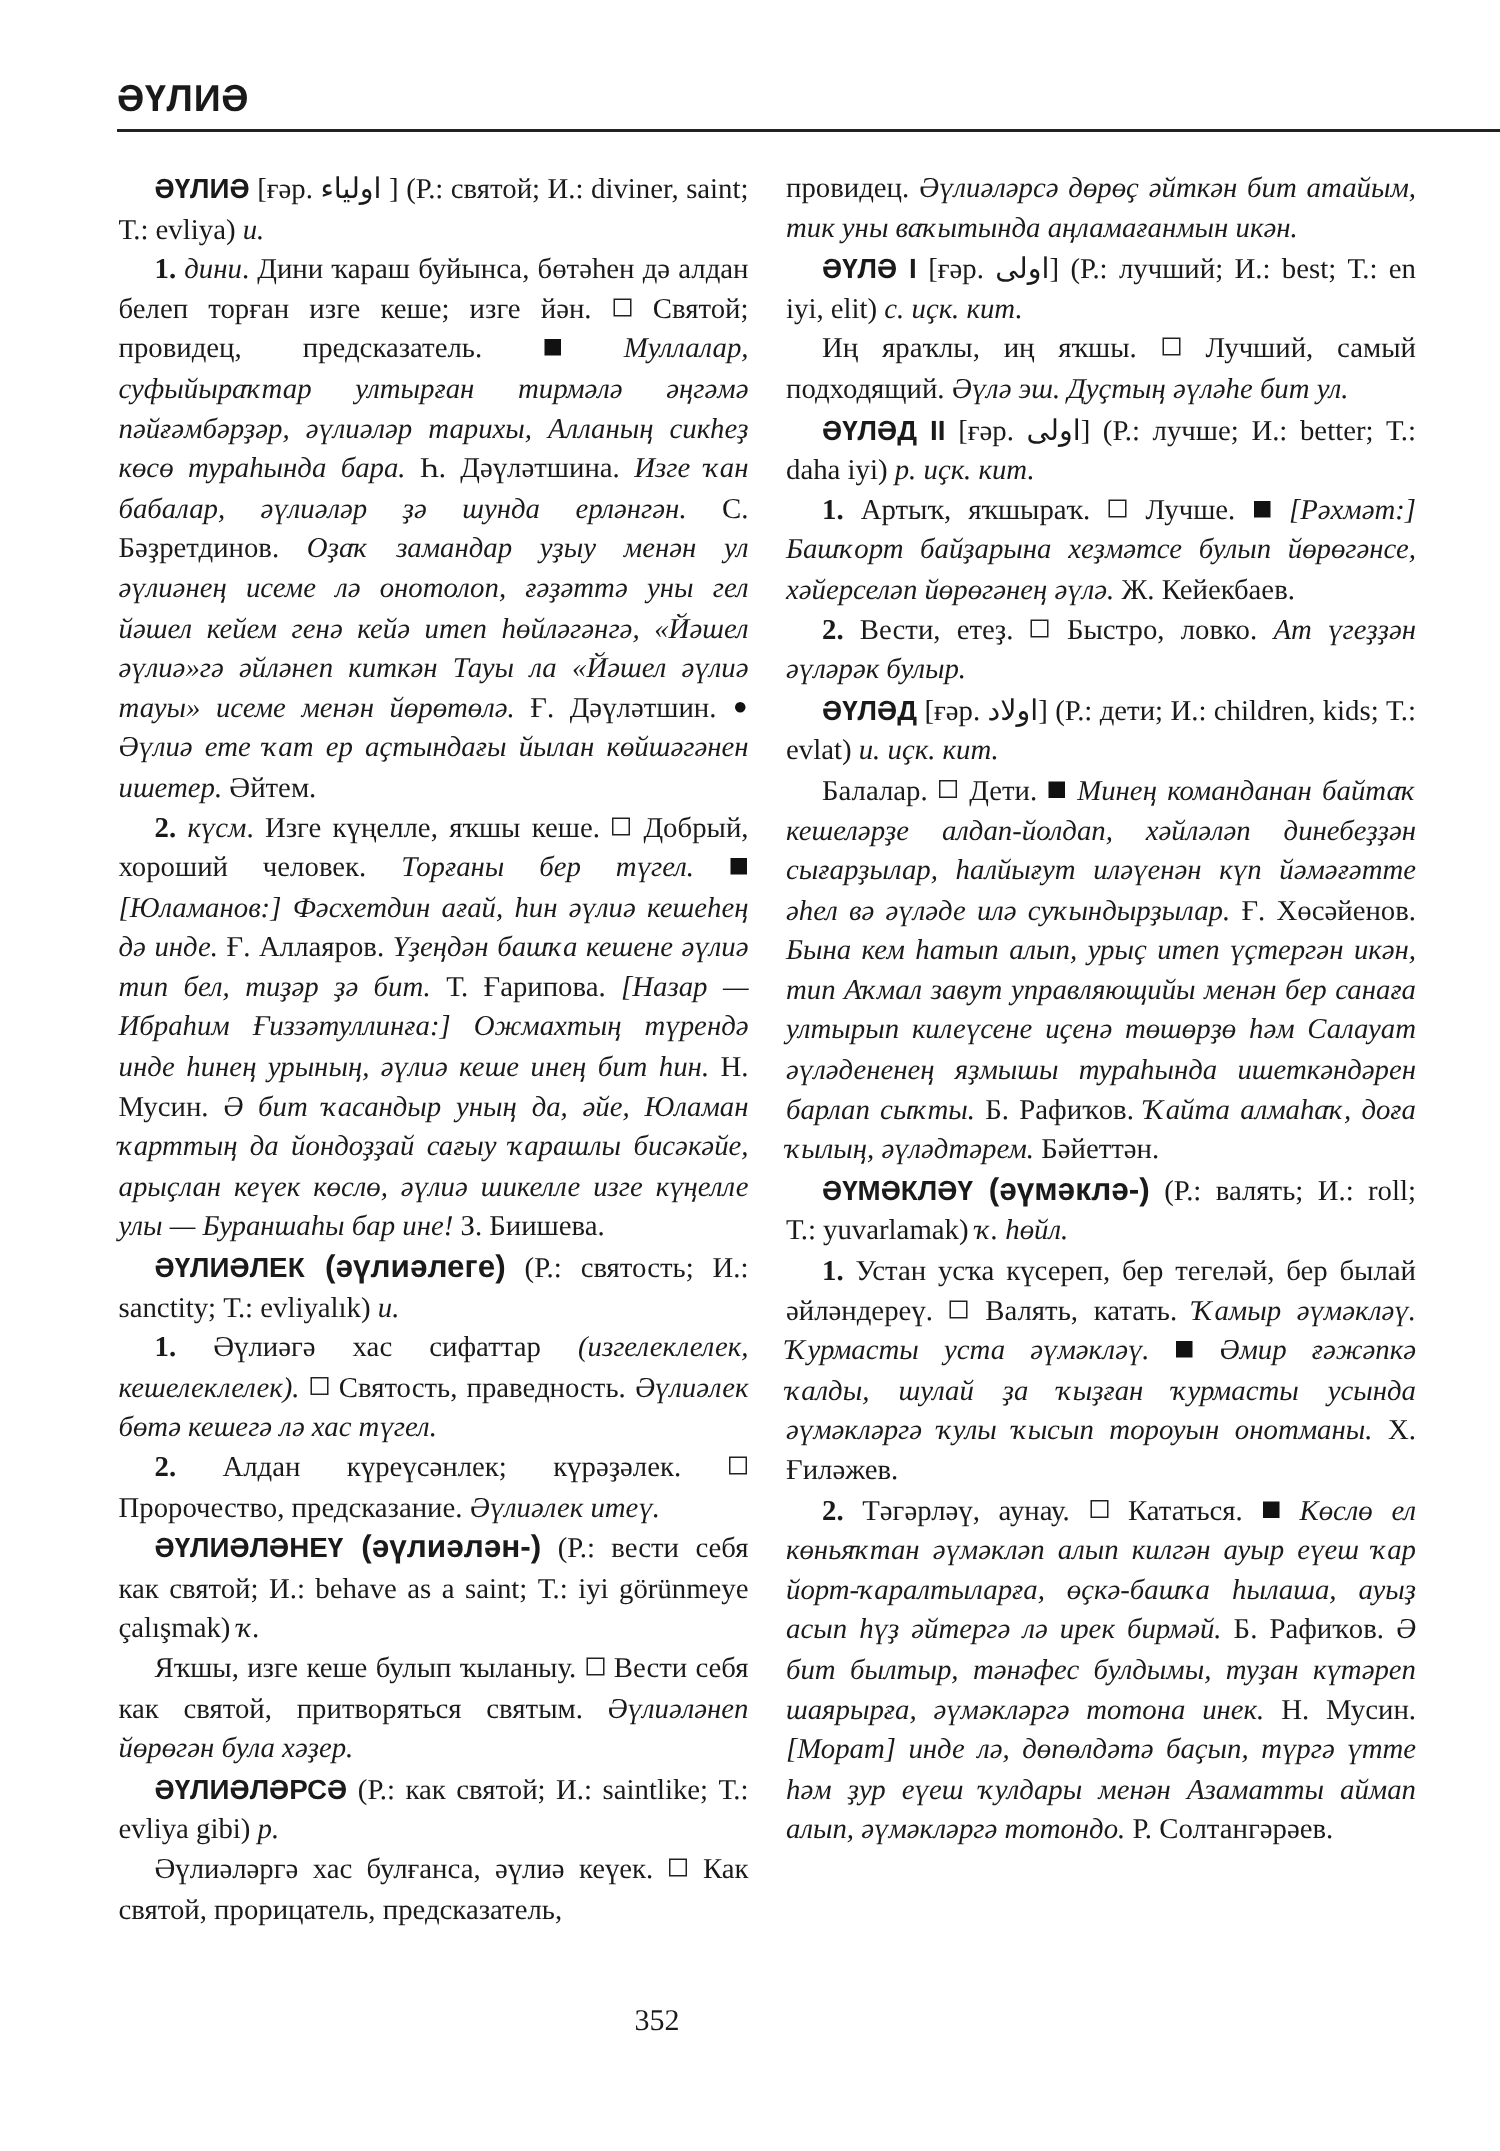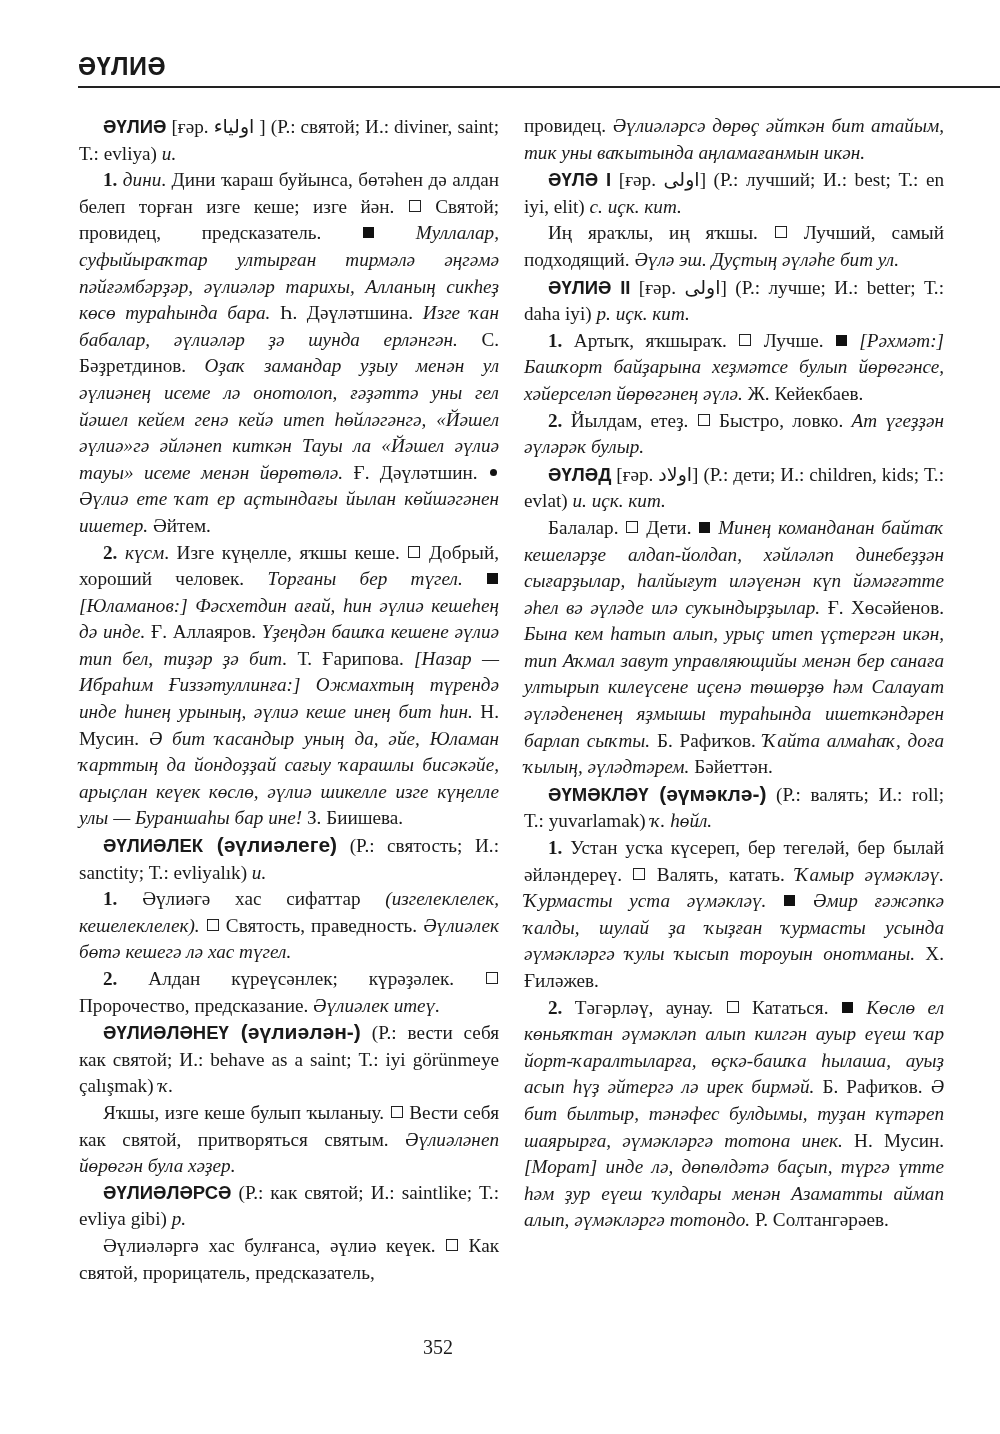--- a/index.html
+++ b/index.html
@@ -77,28 +77,28 @@
   </p>
 
   <p>
     <span class="hw">ӘҮЛӘ I</span><span> [ғәр. </span><span class="ar">اولى</span><span>] (Р.: лучший; И.: best; Т.: en iyi, elit) </span><i>с. иҫк. кит.</i>
   </p>
   <p>
     <span>Иң яраҡлы, иң яҡшы. </span><span class="box"></span><span> Лучший, самый подходящий. </span><i>Әүлә эш. Дуҫтың әүләһе бит ул.</i>
   </p>
 
   <p>
-    <span class="hw">ӘҮЛИӘ II</span><span> [ғәр. </span><span class="ar">اولى</span><span>] (Р.: лучше; И.: better; Т.: daha iyi) </span><i>р. иҫк. кит.</i>
+    <span class="hw">ӘҮЛӘД II</span><span> [ғәр. </span><span class="ar">اولى</span><span>] (Р.: лучше; И.: better; Т.: daha iyi) </span><i>р. иҫк. кит.</i>
   </p>
   <p>
     <span class="num">1. </span><span>Артыҡ, яҡшыраҡ. </span><span class="box"></span><span> Лучше. </span><span class="sq"></span>
     <i>[Рәхмәт:] Башҡорт байҙарына хеҙмәтсе булып йөрөгәнсе, хәйерселәп йөрөгәнең әүлә.</i><span> Ж. Кейекбаев.</span>
   </p>
   <p>
-    <span class="num">2. </span><span>Йылдам, етеҙ. </span><span class="box"></span><span> Быстро, ловко. </span><i>Ат үгеҙҙән әүләрәк булыр.</i>
+    <span class="num">2. </span><span>Вести, етеҙ. </span><span class="box"></span><span> Быстро, ловко. </span><i>Ат үгеҙҙән әүләрәк булыр.</i>
   </p>
 
   <p>
     <span class="hw">ӘҮЛӘД</span><span> [ғәр. </span><span class="ar">اولاد</span><span>] (Р.: дети; И.: children, kids; Т.: evlat) </span><i>и. иҫк. кит.</i>
   </p>
   <p>
     <span>Балалар. </span><span class="box"></span><span> Дети. </span><span class="sq"></span>
     <i>Минең команданан байтаҡ кешеләрҙе алдап-йолдап, хәйләләп динебеҙҙән сығарҙылар, һалйығут иләүенән күп йәмәғәтте әһел вә әүләде илә суҡындырҙылар.</i><span> Ғ. Хөсәйенов. </span><i>Бына кем һатып алып, урыҫ итеп үҫтергән икән, тип Аҡмал завут управляющийы менән бер санаға ултырып килеүсене иҫенә төшөрҙө һәм Салауат әүләдененең яҙмышы тураһында ишеткәндәрен барлап сыҡты.</i><span> Б. Рафиҡов. </span><i>Ҡайта алмаһаҡ, доға ҡылың, әүләдтәрем.</i><span> Бәйеттән.</span>
   </p>
 

